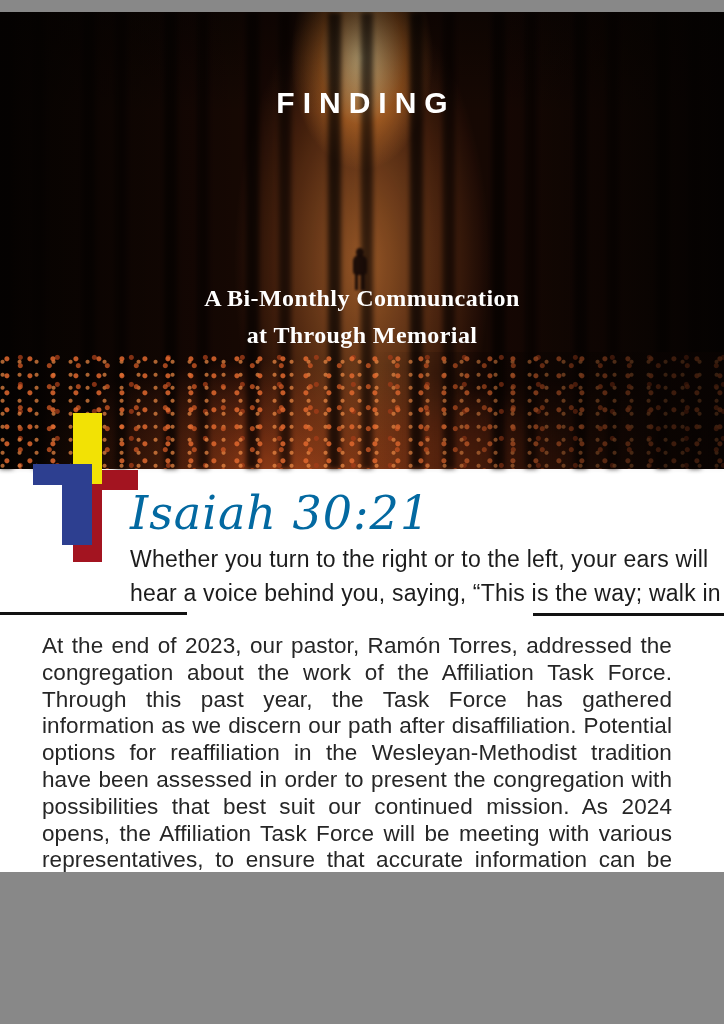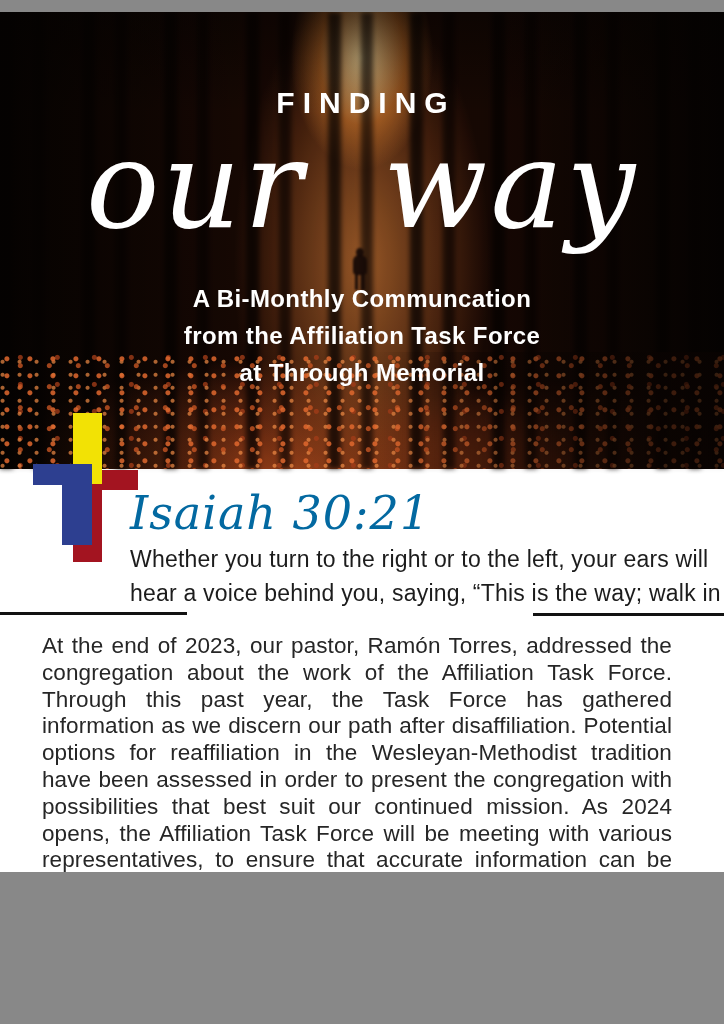--- a/index.html
+++ b/index.html
@@ -58,21 +58,21 @@
   }
   .script-title {
     position: absolute; left: 0; top: 112px; width: 100%;
     text-align: center; color: #ffffff;
     font-family: "DejaVu Serif", serif; font-style: italic; font-weight: 400;
     font-size: 122px; line-height: 122px; word-spacing: 36px; letter-spacing: 3px;
   }
   .subtitle {
     position: absolute; left: 0; top: 268px; width: 100%;
     text-align: center; color: #ffffff;
-    font-size: 24px; line-height: 37px; font-weight: 600; letter-spacing: 0.4px;
+    font-size: 24px; line-height: 37px; font-weight: 600; letter-spacing: 0.4px; font-family: Liberation Serif, serif;
   }
 
   
   .logo-bar { position: absolute; }
   .bar-red-h    { left: 73px; top: 458px; width: 65px; height: 20px; background: #a31420; }
   .bar-red-v    { left: 73px; top: 458px; width: 29px; height: 92px; background: #a31420; }
   .bar-yellow-v { left: 73px; top: 401px; width: 29px; height: 71px; background: #f2e205; }
   .bar-blue-h   { left: 33px; top: 452px; width: 53px; height: 21px; background: #2d3f90; }
   .bar-blue-v   { left: 62px; top: 452px; width: 30px; height: 81px; background: #2d3f90; }
 
@@ -116,24 +116,22 @@
   <div class="hero">
     <div class="hero-trunks"></div>
     <div class="hero-vignette"></div>
     <div class="hero-leaves"></div>
     <div class="walker">
       <div class="walker-head"></div>
       <div class="walker-torso"></div>
       <div class="walker-legs"></div>
     </div>
     <div class="kicker">FINDING</div>
-    <div class="script-title">our way</div>
     <div class="subtitle">
       <div>A Bi-Monthly Communcation</div>
-      <div>from the Affiliation Task Force</div>
       <div>at Through Memorial</div>
     </div>
   </div>
 
   <div>
     <div class="logo-bar bar-red-h"></div>
     <div class="logo-bar bar-red-v"></div>
     <div class="logo-bar bar-yellow-v"></div>
     <div class="logo-bar bar-blue-h"></div>
     <div class="logo-bar bar-blue-v"></div>

